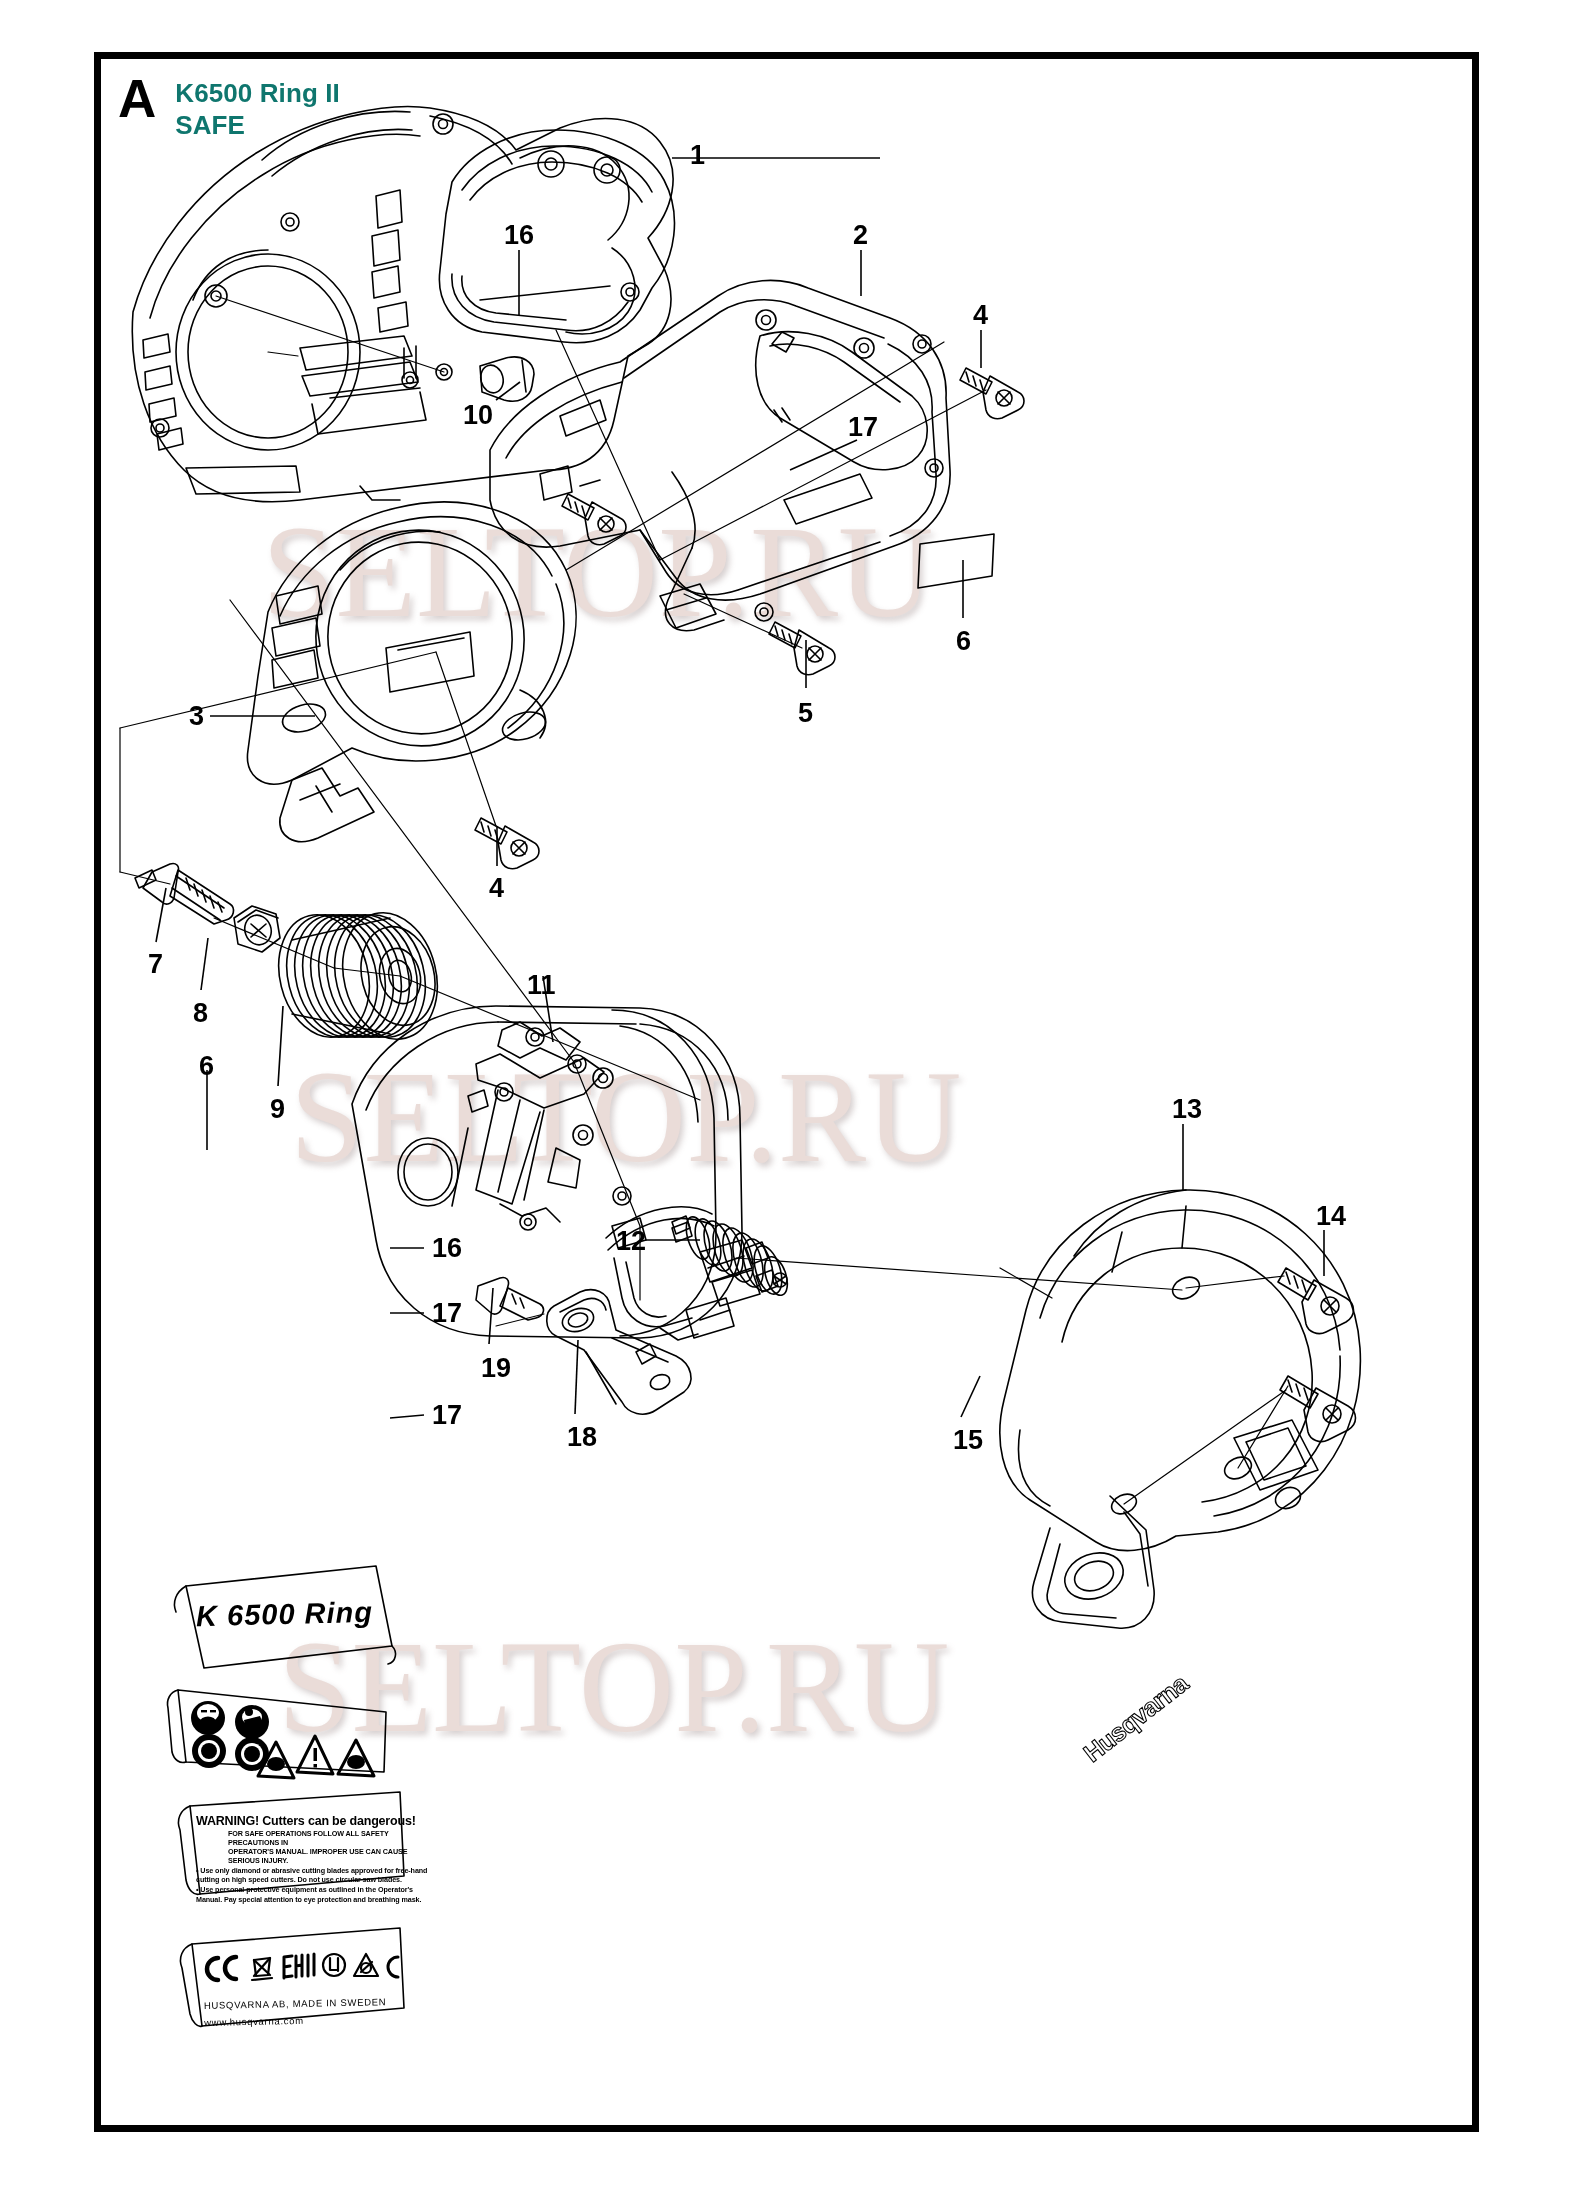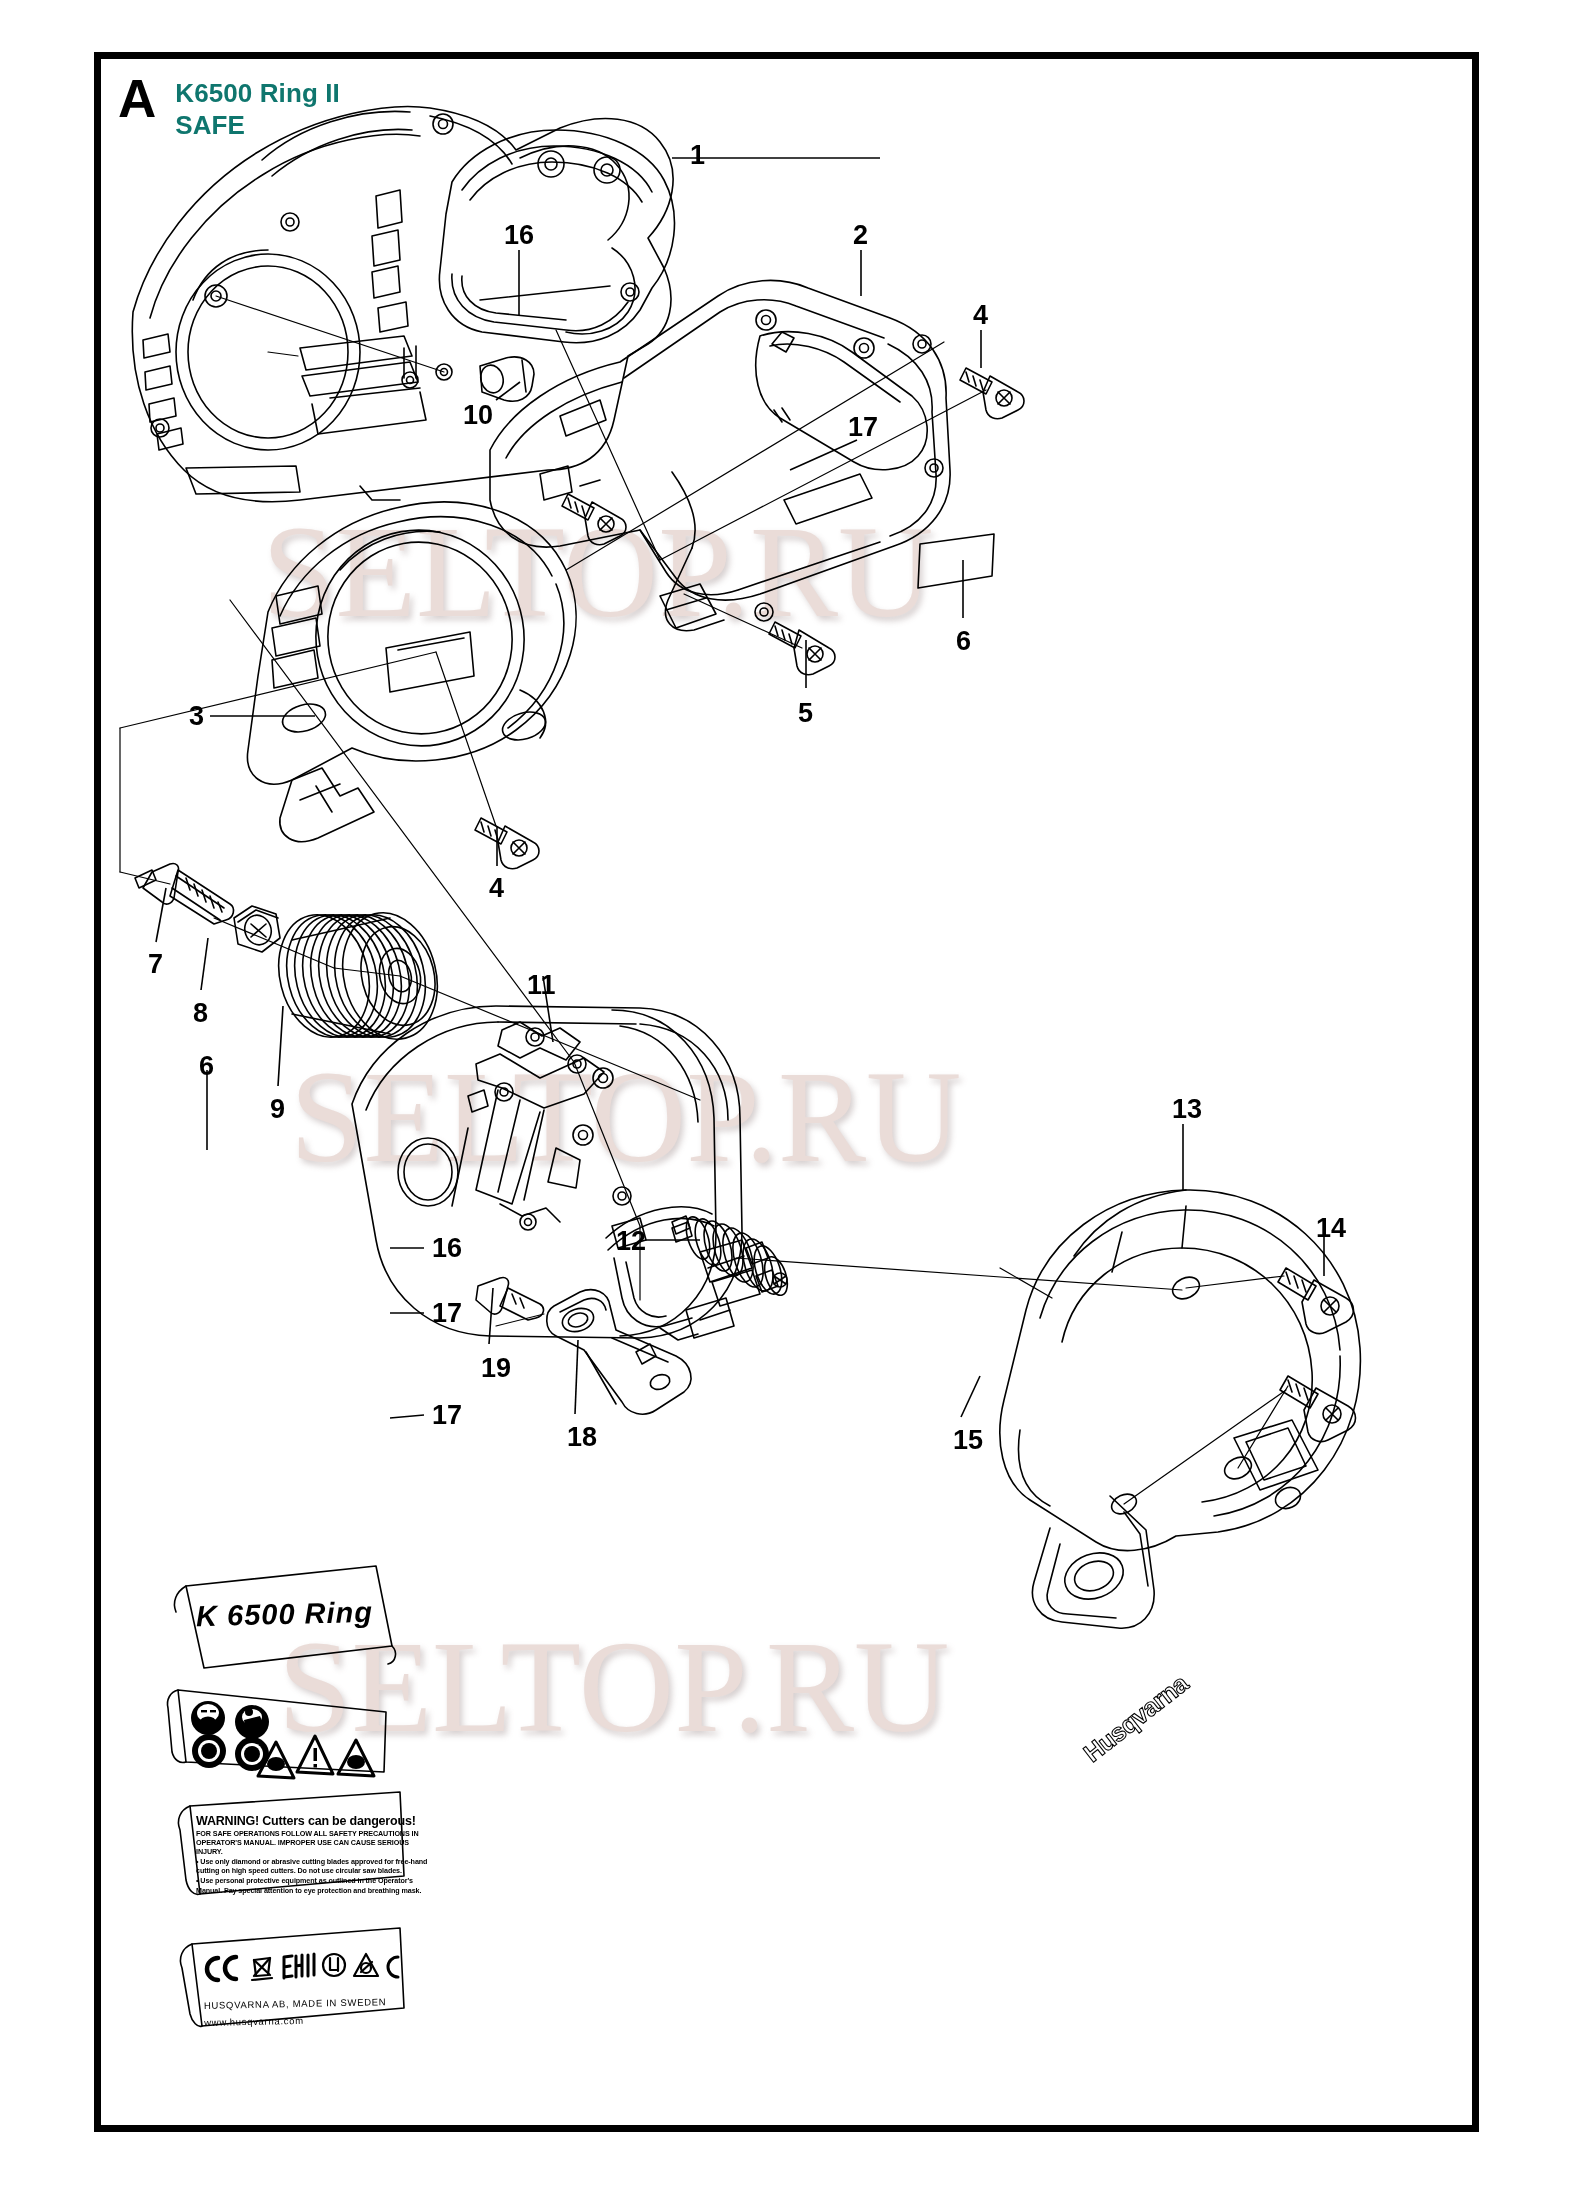--- a/index.html
+++ b/index.html
@@ -115,20 +115,21 @@
     color: #000;
     letter-spacing: -0.2px;
     line-height: 1.1;
   }
   #decal-warning-box .w-sub {
     font-size: 7.2px;
     font-weight: bold;
     color: #000;
     line-height: 1.25;
     letter-spacing: -0.1px;
+    padding-left: 32px;
   }
   #decal-warning-box .w-bul {
     font-size: 7.2px;
     font-weight: bold;
     color: #000;
     line-height: 1.3;
     letter-spacing: -0.1px;
     margin-top: 1px;
   }
   #decal-ce-text {
@@ -680,21 +681,21 @@
   <div class="callout" style="left:956px;  top:628px;">6</div>
   <div class="callout" style="left:798px;  top:700px;">5</div>
   <div class="callout" style="left:189px;  top:703px;">3</div>
   <div class="callout" style="left:489px;  top:875px;">4</div>
   <div class="callout" style="left:148px;  top:951px;">7</div>
   <div class="callout" style="left:193px;  top:1000px;">8</div>
   <div class="callout" style="left:270px;  top:1096px;">9</div>
   <div class="callout" style="left:199px;  top:1053px;">6</div>
   <div class="callout" style="left:527px;  top:948px;margin-top:24px;">11</div>
   <div class="callout" style="left:1172px; top:1096px;">13</div>
-  <div class="callout" style="left:1316px; top:1203px;margin-top:12px;">14</div>
+  <div class="callout" style="left:1316px; top:1203px;">14</div>
   <div class="callout" style="left:616px;  top:1228px;">12</div>
   <div class="callout" style="left:432px;  top:1235px;">16</div>
   <div class="callout" style="left:432px;  top:1300px;">17</div>
   <div class="callout" style="left:481px;  top:1355px;">19</div>
   <div class="callout" style="left:567px;  top:1424px;">18</div>
   <div class="callout" style="left:432px;  top:1402px;">17</div>
   <div class="callout" style="left:953px;  top:1427px;">15</div>
 
   <div class="decal-text" id="decal-model-text">K 6500 Ring</div>
 

